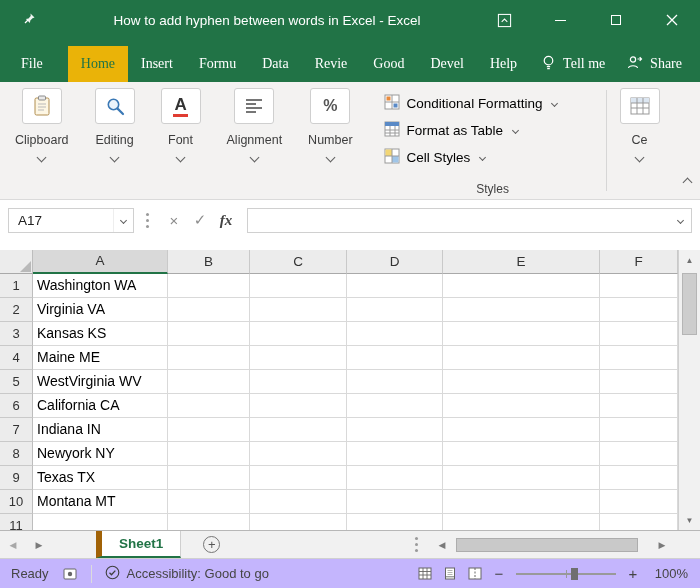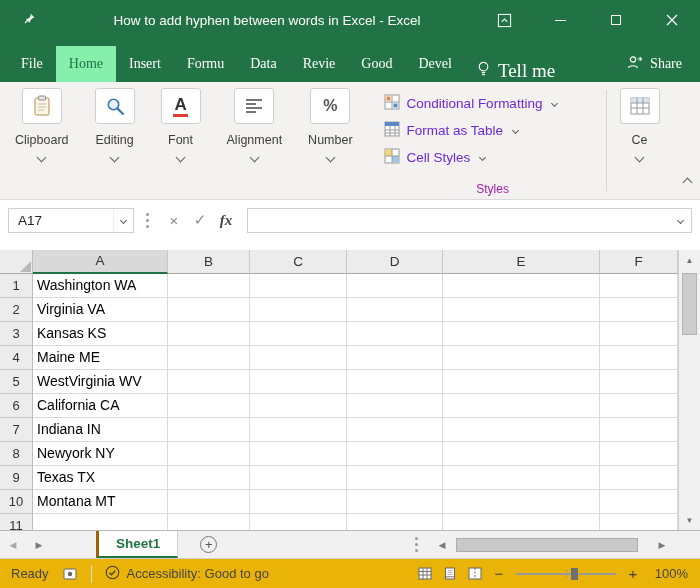--- a/index.html
+++ b/index.html
@@ -12,39 +12,39 @@
   .qat { width:58px; display:flex; align-items:center; justify-content:center; }
   .title { flex:1; text-align:center; font-size:13.5px; white-space:nowrap; overflow:hidden; }
   .win-controls { display:flex; height:40px; }
   .wc { width:56px; height:40px; display:flex; align-items:center; justify-content:center; }
   .min-glyph { width:11px; height:1px; background:#fff; display:block; }
   .max-glyph { width:10px; height:10px; border:1px solid #fff; display:block; }
 
   
   .tabs-row { height:42px; background:#217346; display:flex; align-items:flex-end; padding-left:8px; color:#fff; flex:0 0 auto;font-family:Liberation Serif, serif; }
   .rtab { font-size:14px; height:36px; line-height:36px; padding:0 13px; white-space:nowrap; }
-  .rtab.active { background:#86efac; color:#217346; }
-  .tellme { margin-left:12px; height:36px; display:flex; align-items:flex-end; gap:8px; font-size:19px; }
+  .rtab.active { background:#eab308; color:#217346;margin-left:12px; }
+  .tellme { margin-left:12px; height:36px; display:flex; align-items:center; gap:8px; font-size:14px; }
   .share { margin-left:auto; margin-right:18px; height:36px; display:flex; align-items:center; gap:7px; font-size:14px; }
 
   
   .ribbon { height:118px; background:#f3f2f1; border-bottom:1px solid #dadada; display:flex; padding:4px 0 0 2px; position:relative; overflow:hidden; flex:0 0 auto; }
   .rgroup { display:flex; flex-direction:column; align-items:center; padding:2px 13px 0; }
   .icon-box { width:40px; height:36px; background:#fff; border:1px solid #cfcfcf; border-radius:3px; display:flex; align-items:center; justify-content:center; }
   .rgroup-label { margin-top:9px; font-size:12.5px; color:#3d3d3d; white-space:nowrap; }
   .chev { width:7px; height:7px; border-right:1.5px solid #5f5f5f; border-bottom:1.5px solid #5f5f5f; transform:rotate(45deg); display:inline-block; }
   .chev.up { transform:rotate(-135deg); }
   .chev.tiny { width:5px; height:5px; border-width:1px; }
   .rgroup > .chev { margin-top:7px; }
   .font-glyph { font-size:17px; font-weight:bold; color:#333; border-bottom:3px solid #e03c32; line-height:1; padding:0 1px 1px; }
   .pct-glyph { font-size:16px; font-weight:bold; color:#555; }
   .styles-wrap { display:flex; flex-direction:column; width:228px; margin-left:12px; padding:4px 4px 3px 6px; }
-  .styles-item { display:flex; align-items:center; gap:7px; height:27px; font-size:13.5px; color:#6d28d9; white-space:nowrap; }
+  .styles-item { display:flex; align-items:center; gap:7px; height:27px; font-size:13.5px; color:#000000; white-space:nowrap; }
   .styles-item .chev { margin-left:3px; }
-  .group-label-bottom { margin-top:auto; text-align:center; font-size:12px; color:#a21caf; }
+  .group-label-bottom { margin-top:auto; text-align:center; font-size:12px; color:#404040; }
   .vsep { width:1px; background:#d6d6d6; margin:4px 0 8px; }
   .collapse-btn { position:absolute; right:9px; bottom:9px; }
 
   
   .formula-strip { height:40px; background:#fff; display:flex; align-items:center; padding:0 8px; flex:0 0 auto; }
   .name-box { width:126px; height:25px; border:1px solid #d0d0d0; background:#fff; display:flex; align-items:center; font-size:13.5px; color:#222; }
   .name-box .nb-val { flex:1; padding-left:9px; }
   .nb-chev { width:20px; height:100%; display:flex; align-items:center; justify-content:center; border-left:1px solid #eee; }
   .vdots { width:3px; height:3px; background:#9a9a9a; border-radius:50%; box-shadow:0 -6px 0 #9a9a9a, 0 6px 0 #9a9a9a; display:inline-block; margin:0 12px; }
   .fbtn { width:26px; text-align:center; color:#8c8c8c; font-size:15px; }
@@ -69,31 +69,31 @@
   
   .vscroll { width:22px; background:#f1f1f1; border-left:1px solid #d0d0d0; display:flex; flex-direction:column; }
   .vs-btn { height:20px; display:flex; align-items:center; justify-content:center; color:#707070; font-size:8px; }
   .vs-track { flex:1; position:relative; }
   .vs-thumb { position:absolute; top:3px; left:3px; right:3px; height:62px; background:#cdcdcd; border:1px solid #b5b5b5; }
 
   
   .sheet-bar { height:28px; background:#f1f1f1; border-top:1px solid #b7b7b7; display:flex; align-items:center; flex:0 0 auto; }
   .snav { width:26px; text-align:center; font-size:9px; color:#7a7a7a; }
   .snav.dim { color:#a8a8a8; }
-  .sheet-tab { height:100%; margin-left:44px; background:#fff; color:#217346; font-weight:bold; font-size:13.5px; padding:0 17px; display:flex; align-items:center; border-left:3px solid #a16207; border-right:1px solid #cfcfcf; border-bottom:2px solid #217346; }
+  .sheet-tab { height:100%; margin-left:44px; background:#fff; color:#217346; font-weight:bold; font-size:13.5px; padding:0 17px; display:flex; align-items:center; border-left:6px solid #a16207; border-right:1px solid #cfcfcf; border-bottom:2px solid #217346; }
   .add-sheet { margin-left:22px; display:flex; align-items:center; }
   .plus-circle { width:17px; height:17px; border:1px solid #767676; border-radius:50%; color:#555; font-size:13px; line-height:15px; text-align:center; display:inline-block; }
   .flex-sp { flex:1; }
   .hbtn { width:24px; text-align:center; font-size:9px; color:#7a7a7a; }
   .htrack { width:196px; height:100%; position:relative; }
   .hthumb { position:absolute; left:2px; top:7px; height:14px; width:182px; background:#c9c9c9; border:1px solid #adadad; }
   .sheet-bar-endpad { width:26px; }
 
   
-  .status-bar { height:30px; background:#eab308; border-top:1px solid #d0d0d0; display:flex; align-items:center; font-size:13px; color:#454545; flex:0 0 auto; }
+  .status-bar { height:30px; background:#c4b5fd; border-top:1px solid #d0d0d0; display:flex; align-items:center; font-size:13px; color:#454545; flex:0 0 auto; }
   .status-ready { padding:0 14px 0 11px; }
   .macro-wrap { display:flex; align-items:center; padding-right:14px; }
   .accessibility { display:flex; align-items:center; gap:7px; border-left:1px solid #dcdcdc; padding-left:13px; height:18px; }
   .status-right { margin-left:auto; display:flex; align-items:center; gap:11px; padding-right:12px; }
   .view-ic { display:flex; align-items:center; }
   .zoom-out, .zoom-in { color:#444; font-size:15px; width:12px; text-align:center; }
   .zoom-slider { width:100px; height:14px; position:relative; }
   .zs-track { position:absolute; left:0; right:0; top:6px; height:2px; background:#999; }
   .zs-notch { position:absolute; left:50%; top:3px; width:1px; height:8px; background:#999; }
   .zs-thumb { position:absolute; left:55%; top:1px; width:7px; height:12px; background:#6f6f6f; }
@@ -138,20 +138,21 @@
   <div class="tabs-row">
 
     <div class="rtab">File</div>
       <div class="rtab active">Home</div>
       <div class="rtab">Insert</div>
       <div class="rtab">Formu</div>
       <div class="rtab">Data</div>
       <div class="rtab">Revie</div>
       <div class="rtab">Good</div>
       <div class="rtab">Devel</div>
+      <div class="rtab">Help</div>
       <div class="tellme">
       <span>
         <svg width="13" height="17" viewBox="0 0 14 18">
             <circle cx="7" cy="7" r="4.6" fill="none" stroke="#fff" stroke-width="1.3"></circle>
             <path d="M5.2 13.5h3.6M5.6 15.6h2.8" stroke="#fff" stroke-width="1.3"></path>
           </svg>
       </span>
       <span>Tell me</span>
     </div>
     <div class="share">

